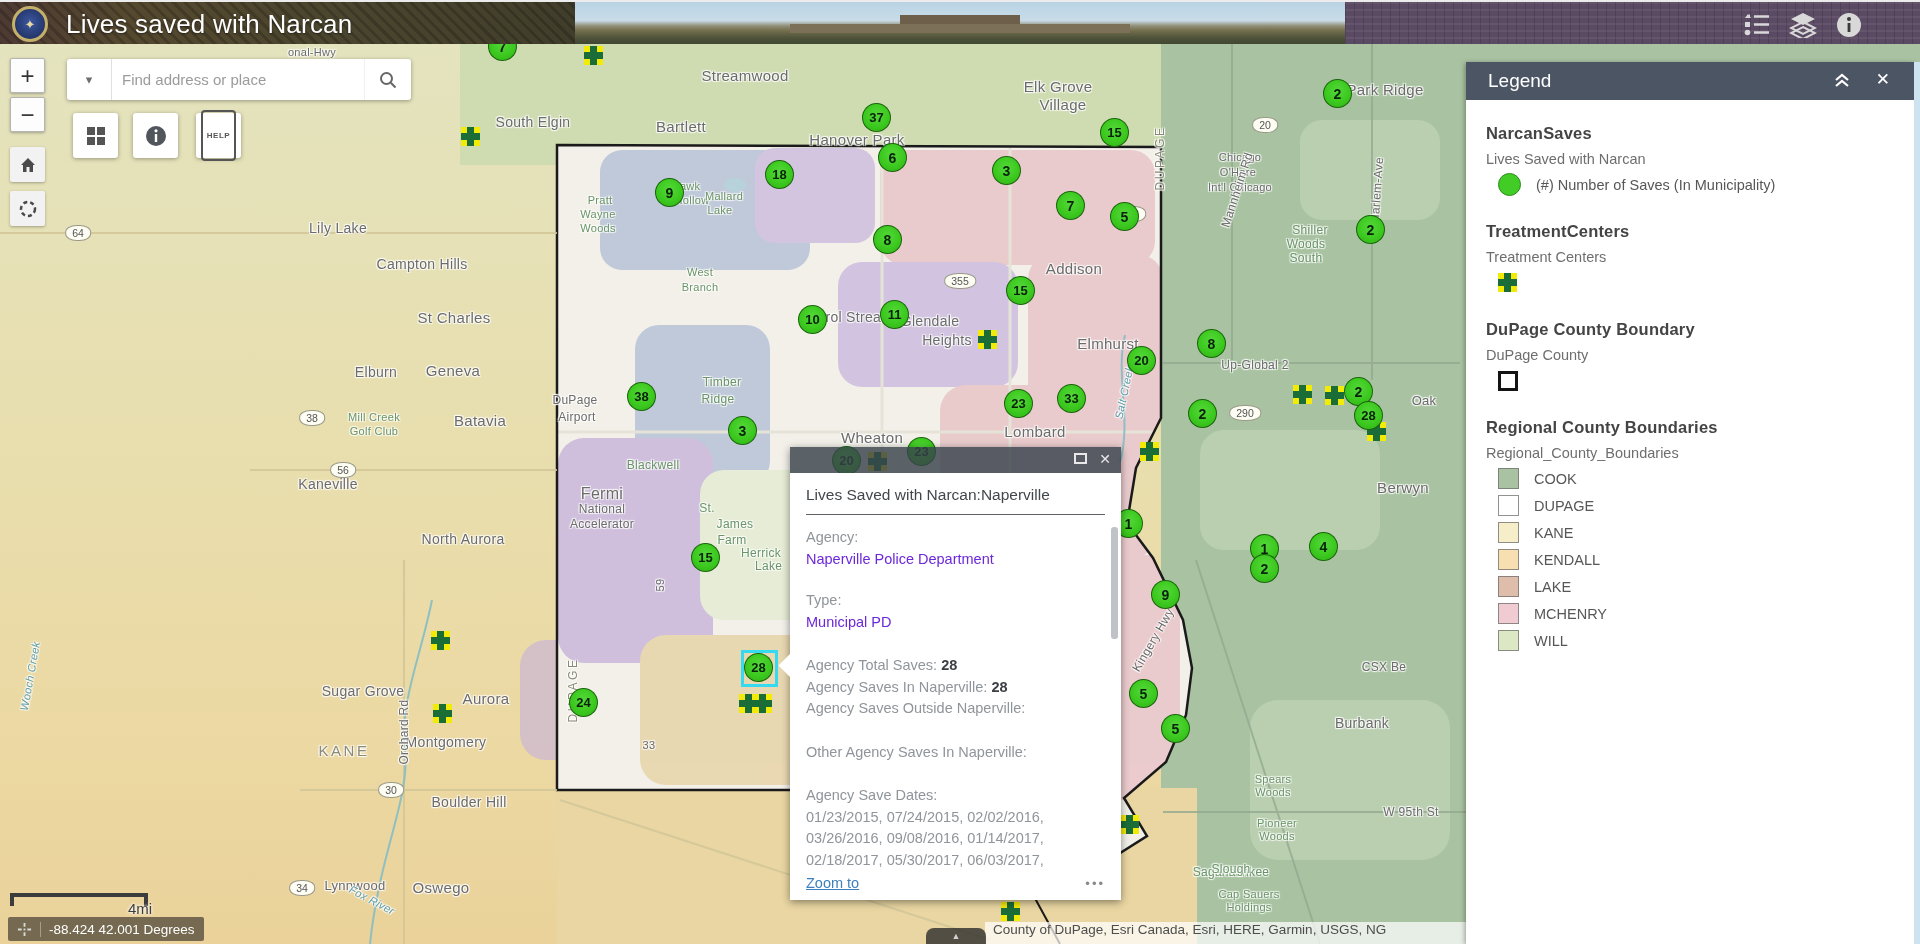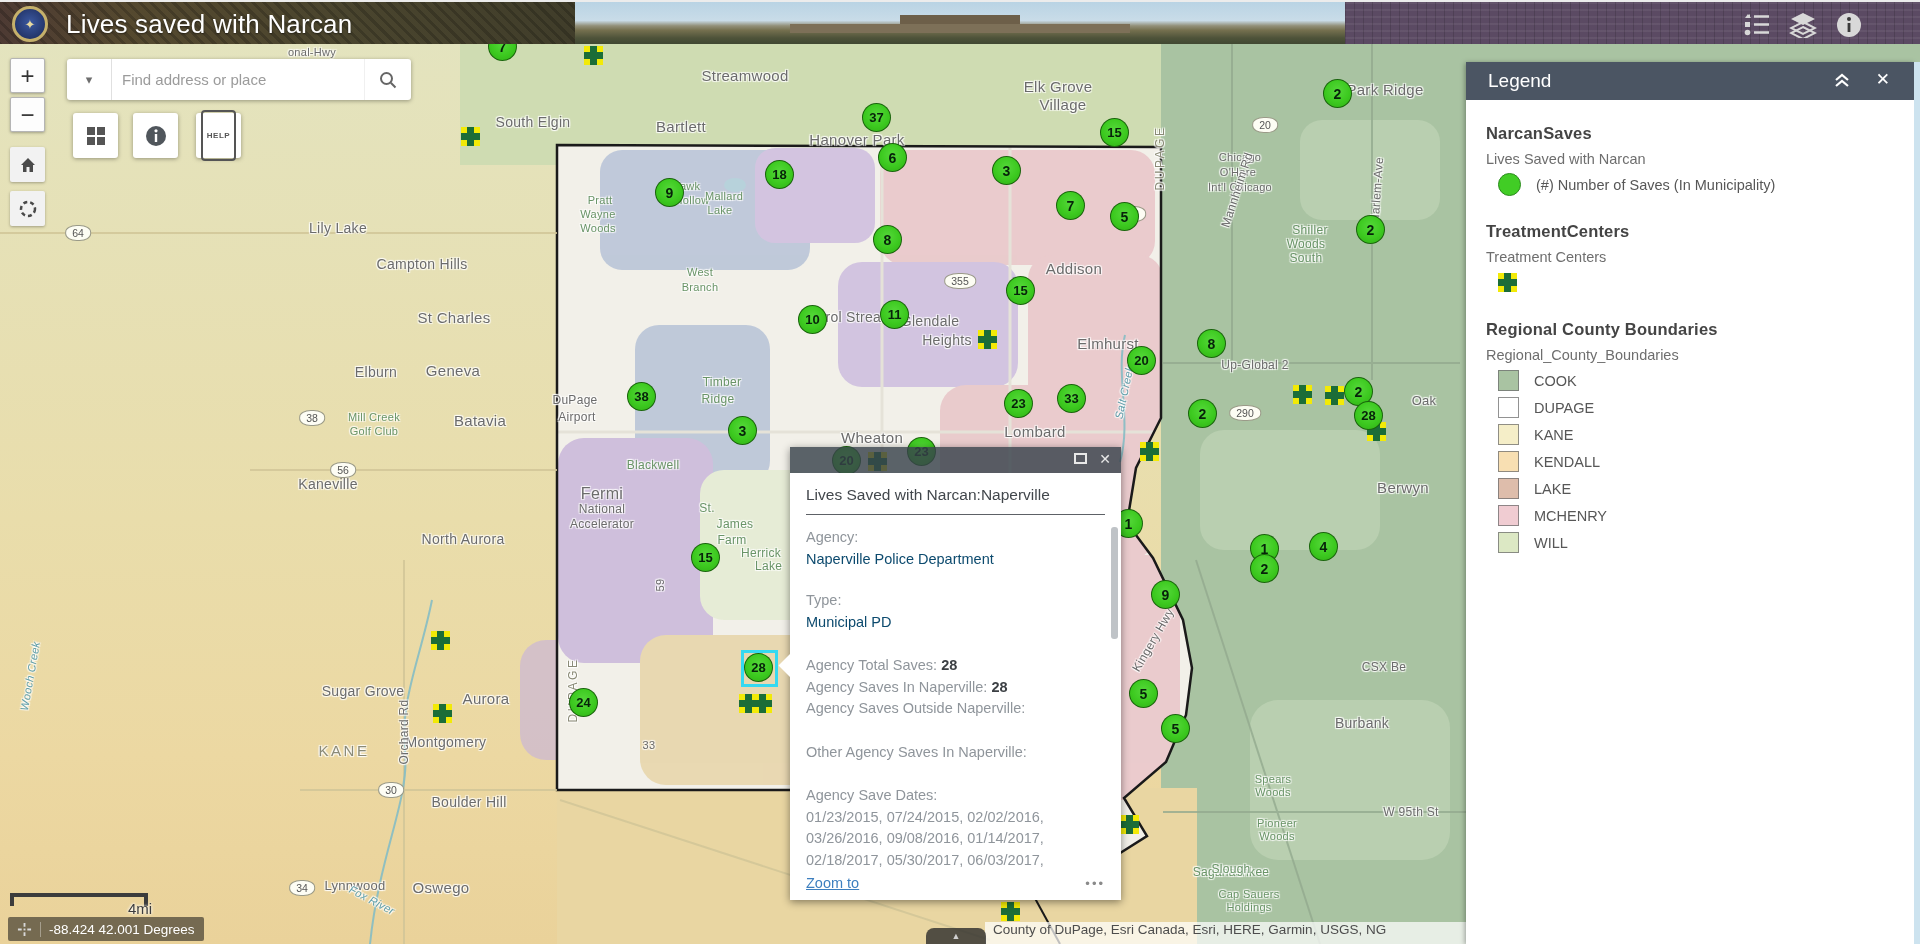--- a/index.html
+++ b/index.html
@@ -81,21 +81,21 @@
   #popup{position:absolute;left:790px;top:447px;width:331px;height:453px;z-index:40;
     box-shadow:0 2px 8px rgba(0,0,0,.45);}
   #pp-beak{position:absolute;left:-8px;top:210px;width:17px;height:17px;background:#fff;transform:rotate(45deg);}
   #pp-bar{position:absolute;left:0;top:0;right:0;height:26px;background:rgba(56,66,76,.82);}
   #pp-max{position:absolute;right:34px;top:6px;cursor:pointer;line-height:0;}
   #pp-x{position:absolute;right:10px;top:4px;color:#e8e8e8;font-size:14px;cursor:pointer;}
   #pp-body{position:absolute;left:0;top:26px;right:0;bottom:0;background:#fff;padding:13px 16px 0 16px;box-sizing:border-box;}
   #pp-title{font-size:15.5px;color:#42474c;}
   #pp-hr{border:none;border-top:1px solid #5d6166;margin:10px 0 12px 0;}
   #pp-body p{margin:0;font-size:14.5px;line-height:21.5px;}
-  .pl{color:#8f959b;} .pv{color:#0c4a6e;} .pb{color:#3c4044;font-weight:bold;}
+  .pl{color:#8f959b;} .pv{color:#6d28d9;} .pb{color:#3c4044;font-weight:bold;}
   .gap{margin-top:20px !important;} .gap2{margin-top:22px !important;}
   #pp-scroll{position:absolute;right:3px;top:80px;width:7px;height:112px;background:#bfc3c7;border-radius:3px;cursor:pointer;}
   #pp-foot{position:absolute;left:16px;right:16px;bottom:9px;display:flex;justify-content:space-between;align-items:center;}
   #pp-zoom{color:#3d7fbf;text-decoration:underline;font-size:14.5px;cursor:pointer;}
   #pp-more{color:#8a8a8a;font-size:13px;letter-spacing:2px;cursor:pointer;}
 
   
   #legend{position:absolute;left:1466px;top:62px;width:448px;height:882px;background:#fff;z-index:60;
     box-shadow:-1px 1px 5px rgba(0,0,0,.35);}
   #lg-bar{position:absolute;left:0;top:0;right:0;height:38px;background:#4b5563;display:flex;align-items:center;}
@@ -452,20 +452,27 @@
           </div>
         </div>
         <div class="lg-sec">
           <div class="lg-head">TreatmentCenters</div>
           <div class="lg-sub">Treatment Centers</div>
           <div class="lg-row">
             <div class="tc lg-cross" style="margin: 2px 0px; position: relative;"></div>
           </div>
         </div>
         <div class="lg-sec">
+          <div class="lg-head">DuPage County Boundary</div>
+          <div class="lg-sub">DuPage County</div>
+          <div class="lg-row">
+            <div class="lg-outline"></div>
+          </div>
+        </div>
+        <div class="lg-sec">
           <div class="lg-head">Regional County Boundaries</div>
           <div class="lg-sub">Regional_County_Boundaries</div>
           <div class="lg-row">
             <div class="lg-swatch" style="background: rgb(169, 195, 162);"></div>
             <div class="lg-label">COOK</div>
           </div>
           <div class="lg-row">
             <div class="lg-swatch" style="background: rgb(255, 255, 255);"></div>
             <div class="lg-label">DUPAGE</div>
           </div>

